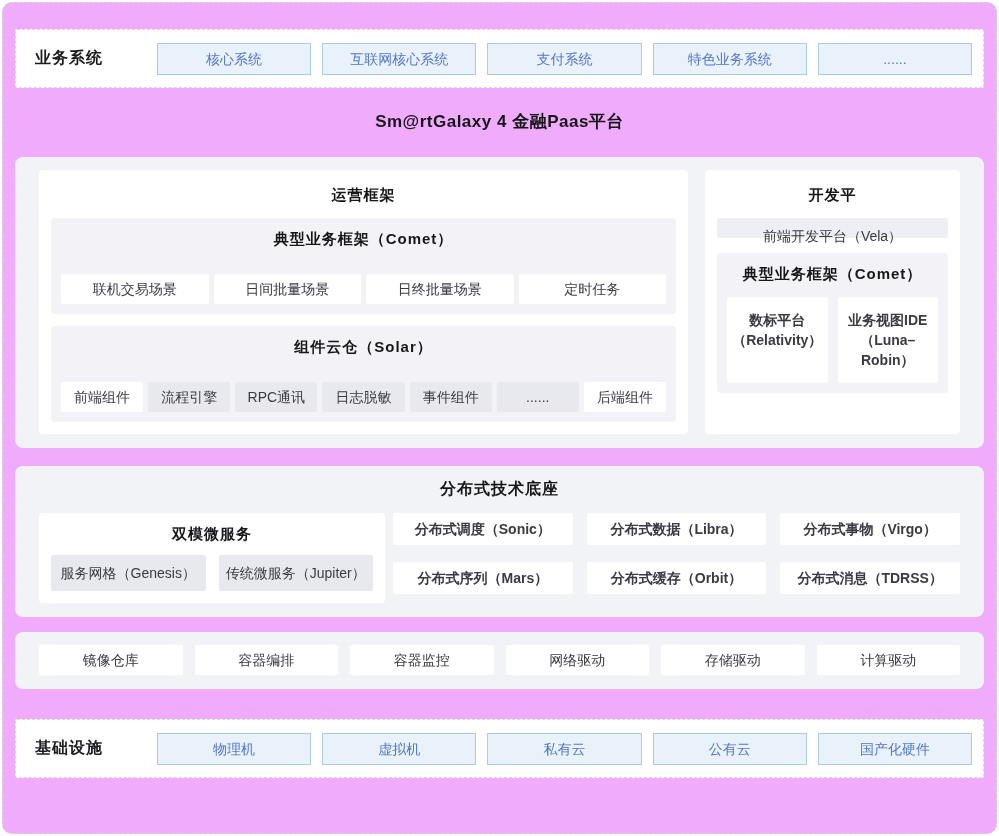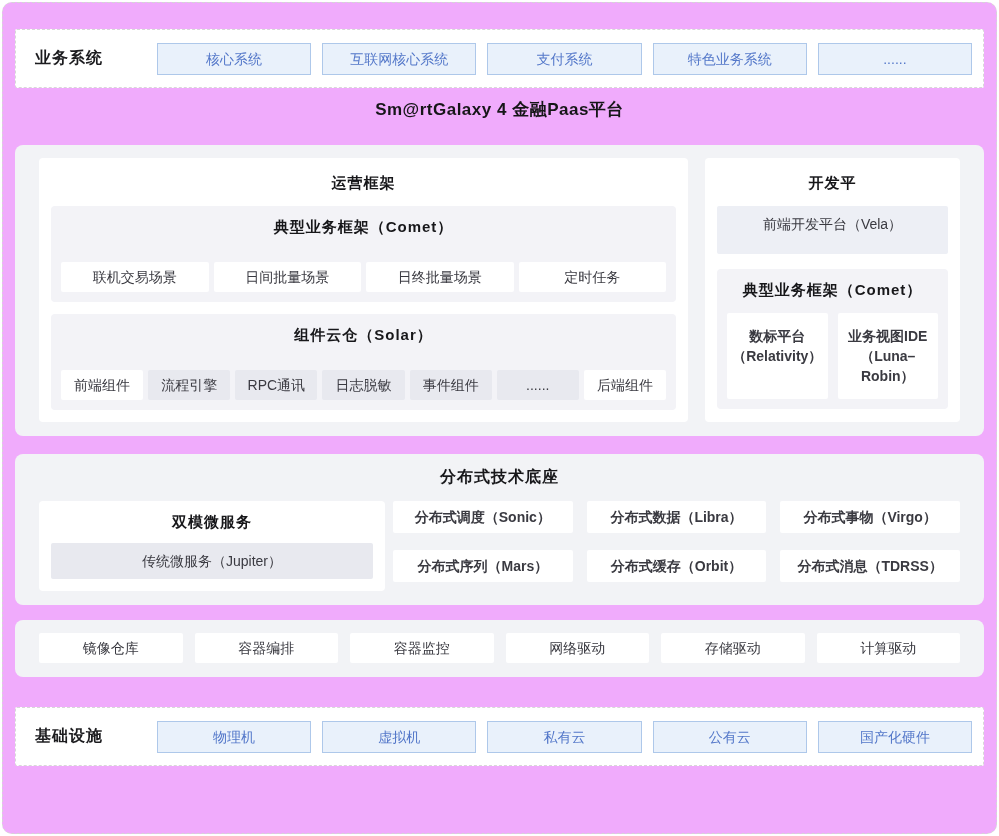--- a/index.html
+++ b/index.html
@@ -48,21 +48,21 @@
     font-size: 14px;
     margin-right: 11px;
     cursor: pointer;
   }
   
   .main-title {
     text-align: center;
     font-size: 17px;
     font-weight: bold;
     color: #161618;
-    margin-top: 10px;
+    margin-top: 22px;
     margin-bottom: 24px;
     letter-spacing: 0.5px;
   }
   
   .section {
     background: #f2f3f6;
     border-radius: 8px;
     padding: 13px 24px 14px 24px;
   }
   .section-title {
@@ -106,21 +106,21 @@
     cursor: pointer;
   }
   .chip.gray { background: #e8e9ef; }
   .chip.tall { height: 36px; line-height: 36px; }
   
   .lowcode-content { display: flex; gap: 17px; align-items: stretch; }
   .lowcode-left { flex: 1; }
   .lowcode-right { width: 255px; flex: 0 0 auto; }
   .mt12 { margin-top: 12px; }
   .vela-chip {
-    height: 48px;
+    height: 20px;
     line-height: 36px;
     text-align: center;
     background: #edeff5;
     color: #3a3a41;
     font-size: 14px;
     border-radius: 2px;
     margin-bottom: 15px;
     cursor: pointer;
   }
   .two-line-row { display: flex; gap: 10px; font-weight: bold; }
@@ -227,20 +227,21 @@
       </div>
     </div>
   </div>
 
   <div class="section spacer-top">
     <div class="section-title">分布式技术底座</div>
     <div class="dist-content">
       <div class="white-box dual-box">
         <div class="box-title">双模微服务</div>
         <div class="dual-row">
+          <div class="chip gray tall">服务网格（Genesis）</div>
           <div class="chip gray tall">传统微服务（Jupiter）</div>
         </div>
       </div>
       <div class="dist-grid">
         <div class="dist-chip">分布式调度（Sonic）</div>
         <div class="dist-chip">分布式数据（Libra）</div>
         <div class="dist-chip">分布式事物（Virgo）</div>
         <div class="dist-chip">分布式序列（Mars）</div>
         <div class="dist-chip">分布式缓存（Orbit）</div>
         <div class="dist-chip">分布式消息（TDRSS）</div>

